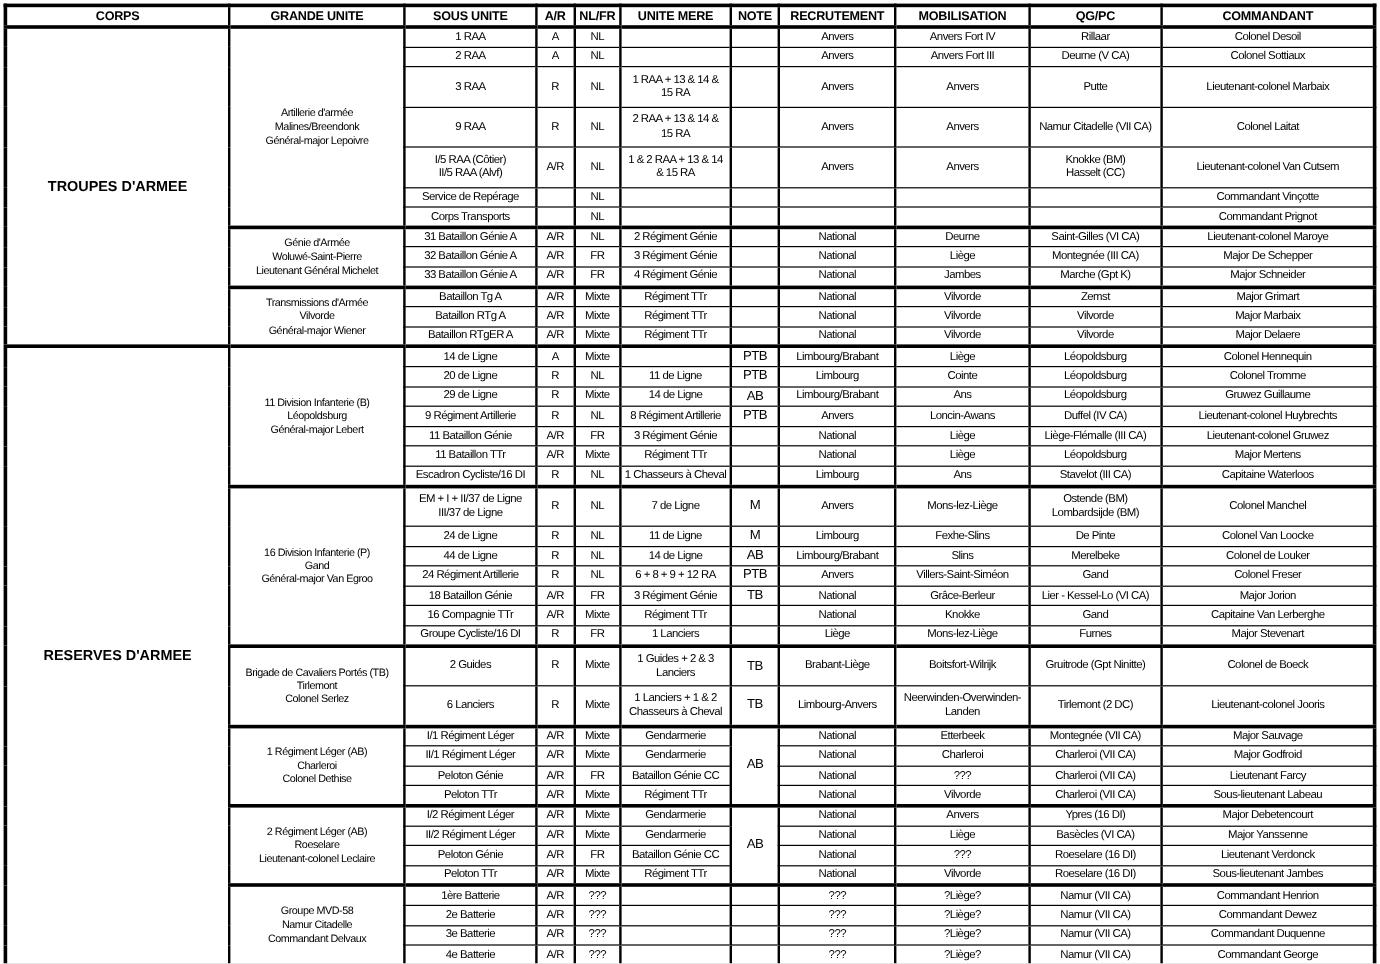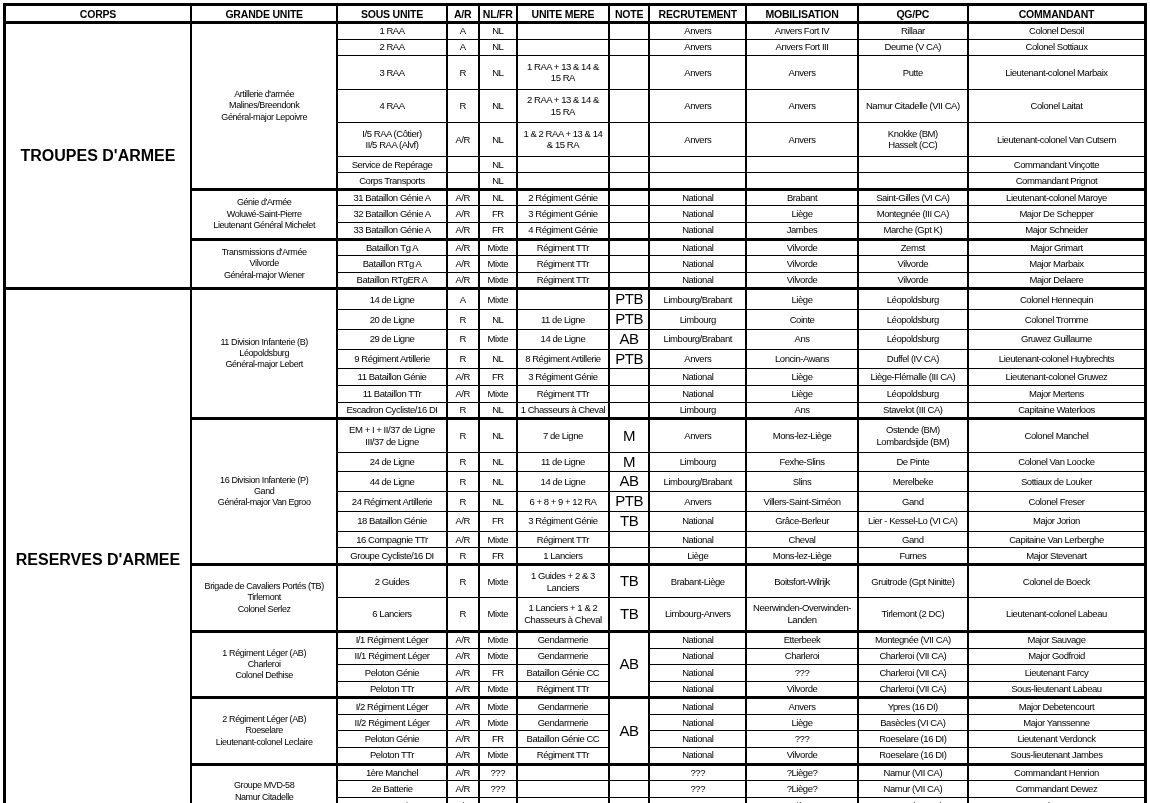--- a/index.html
+++ b/index.html
@@ -23,23 +23,23 @@
     font-size:10.5px; font-weight:bold; letter-spacing:-0.2px;
     border-bottom-width:2px; white-space:nowrap;
   }
   td {
     font-size:9.5px; letter-spacing:-0.45px; line-height:1.25;
     white-space:pre-line;
   }
   tbody tr { height:16.6px; }
   tbody tr.tall { height:33.5px; }
   tr.gsep > td, tr.ssep > td { border-top-width:3px; }
-  td.corps { font-weight:bold; font-size:16px; letter-spacing:0; }
+  td.corps { font-weight:bold; font-size:12px; letter-spacing:0; }
   td.gu { font-size:9px; letter-spacing:-0.4px; }
-  td.note { font-size:15px; }
+  td.note { font-size:11px; }
 </style>
 </head>
 <body>
 
 <div class="page">
   <table class="oob">
     <colgroup>
       <col style="width:186px">
         <col style="width:146px">
         <col style="width:109px">
@@ -100,21 +100,21 @@
           <td>NL</td>
           <td>1 RAA + 13 &amp; 14 &amp;
 15 RA</td>
           <td class="note"></td>
           <td>Anvers</td>
           <td>Anvers</td>
           <td>Putte</td>
           <td>Lieutenant-colonel Marbaix</td>
         </tr>
         <tr class="tall">
-          <td>4 RAA</td>
+          <td>9 RAA</td>
           <td>R</td>
           <td>NL</td>
           <td>2 RAA + 13 &amp; 14 &amp;
 15 RA</td>
           <td class="note"></td>
           <td>Anvers</td>
           <td>Anvers</td>
           <td>Namur Citadelle (VII CA)</td>
           <td>Colonel Laitat</td>
         </tr>
@@ -157,21 +157,21 @@
         <tr class="gsep">
           <td class="gu" rowspan="3">Génie d'Armée
 Woluwé-Saint-Pierre
 Lieutenant Général Michelet</td>
           <td>31 Bataillon Génie A</td>
           <td>A/R</td>
           <td>NL</td>
           <td>2 Régiment Génie</td>
           <td class="note"></td>
           <td>National</td>
-          <td>Brabant</td>
+          <td>Deurne</td>
           <td>Saint-Gilles (VI CA)</td>
           <td>Lieutenant-colonel Maroye</td>
         </tr>
         <tr>
           <td>32 Bataillon Génie A</td>
           <td>A/R</td>
           <td>FR</td>
           <td>3 Régiment Génie</td>
           <td class="note"></td>
           <td>National</td>
@@ -336,21 +336,21 @@
         </tr>
         <tr>
           <td>44 de Ligne</td>
           <td>R</td>
           <td>NL</td>
           <td>14 de Ligne</td>
           <td class="note">AB</td>
           <td>Limbourg/Brabant</td>
           <td>Slins</td>
           <td>Merelbeke</td>
-          <td>Sottiaux de Louker</td>
+          <td>Colonel de Louker</td>
         </tr>
         <tr>
           <td>24 Régiment Artillerie</td>
           <td>R</td>
           <td>NL</td>
           <td>6 + 8 + 9 + 12 RA</td>
           <td class="note">PTB</td>
           <td>Anvers</td>
           <td>Villers-Saint-Siméon</td>
           <td>Gand</td>
@@ -367,21 +367,21 @@
           <td>Lier - Kessel-Lo (VI CA)</td>
           <td>Major Jorion</td>
         </tr>
         <tr>
           <td>16 Compagnie TTr</td>
           <td>A/R</td>
           <td>Mixte</td>
           <td>Régiment TTr</td>
           <td class="note"></td>
           <td>National</td>
-          <td>Cheval</td>
+          <td>Knokke</td>
           <td>Gand</td>
           <td>Capitaine Van Lerberghe</td>
         </tr>
         <tr>
           <td>Groupe Cycliste/16 DI</td>
           <td>R</td>
           <td>FR</td>
           <td>1 Lanciers</td>
           <td class="note"></td>
           <td>Liège</td>
@@ -408,21 +408,21 @@
           <td>6 Lanciers</td>
           <td>R</td>
           <td>Mixte</td>
           <td>1 Lanciers + 1 &amp; 2
 Chasseurs à Cheval</td>
           <td class="note">TB</td>
           <td>Limbourg-Anvers</td>
           <td>Neerwinden-Overwinden-
 Landen</td>
           <td>Tirlemont (2 DC)</td>
-          <td>Lieutenant-colonel Labeau</td>
+          <td>Lieutenant-colonel Jooris</td>
         </tr>
         <tr class="gsep">
           <td class="gu" rowspan="4">1 Régiment Léger (AB)
 Charleroi
 Colonel Dethise</td>
           <td>I/1 Régiment Léger</td>
           <td>A/R</td>
           <td>Mixte</td>
           <td>Gendarmerie</td>
           <td class="note" rowspan="4">AB</td>
@@ -502,21 +502,21 @@
           <td>Régiment TTr</td>
           <td>National</td>
           <td>Vilvorde</td>
           <td>Roeselare (16 DI)</td>
           <td>Sous-lieutenant Jambes</td>
         </tr>
         <tr class="gsep">
           <td class="gu" rowspan="4">Groupe MVD-58
 Namur Citadelle
 Commandant Delvaux</td>
-          <td>1ère Manchel</td>
+          <td>1ère Batterie</td>
           <td>A/R</td>
           <td>???</td>
           <td></td>
           <td class="note"></td>
           <td>???</td>
           <td>?Liège?</td>
           <td>Namur (VII CA)</td>
           <td>Commandant Henrion</td>
         </tr>
         <tr>

